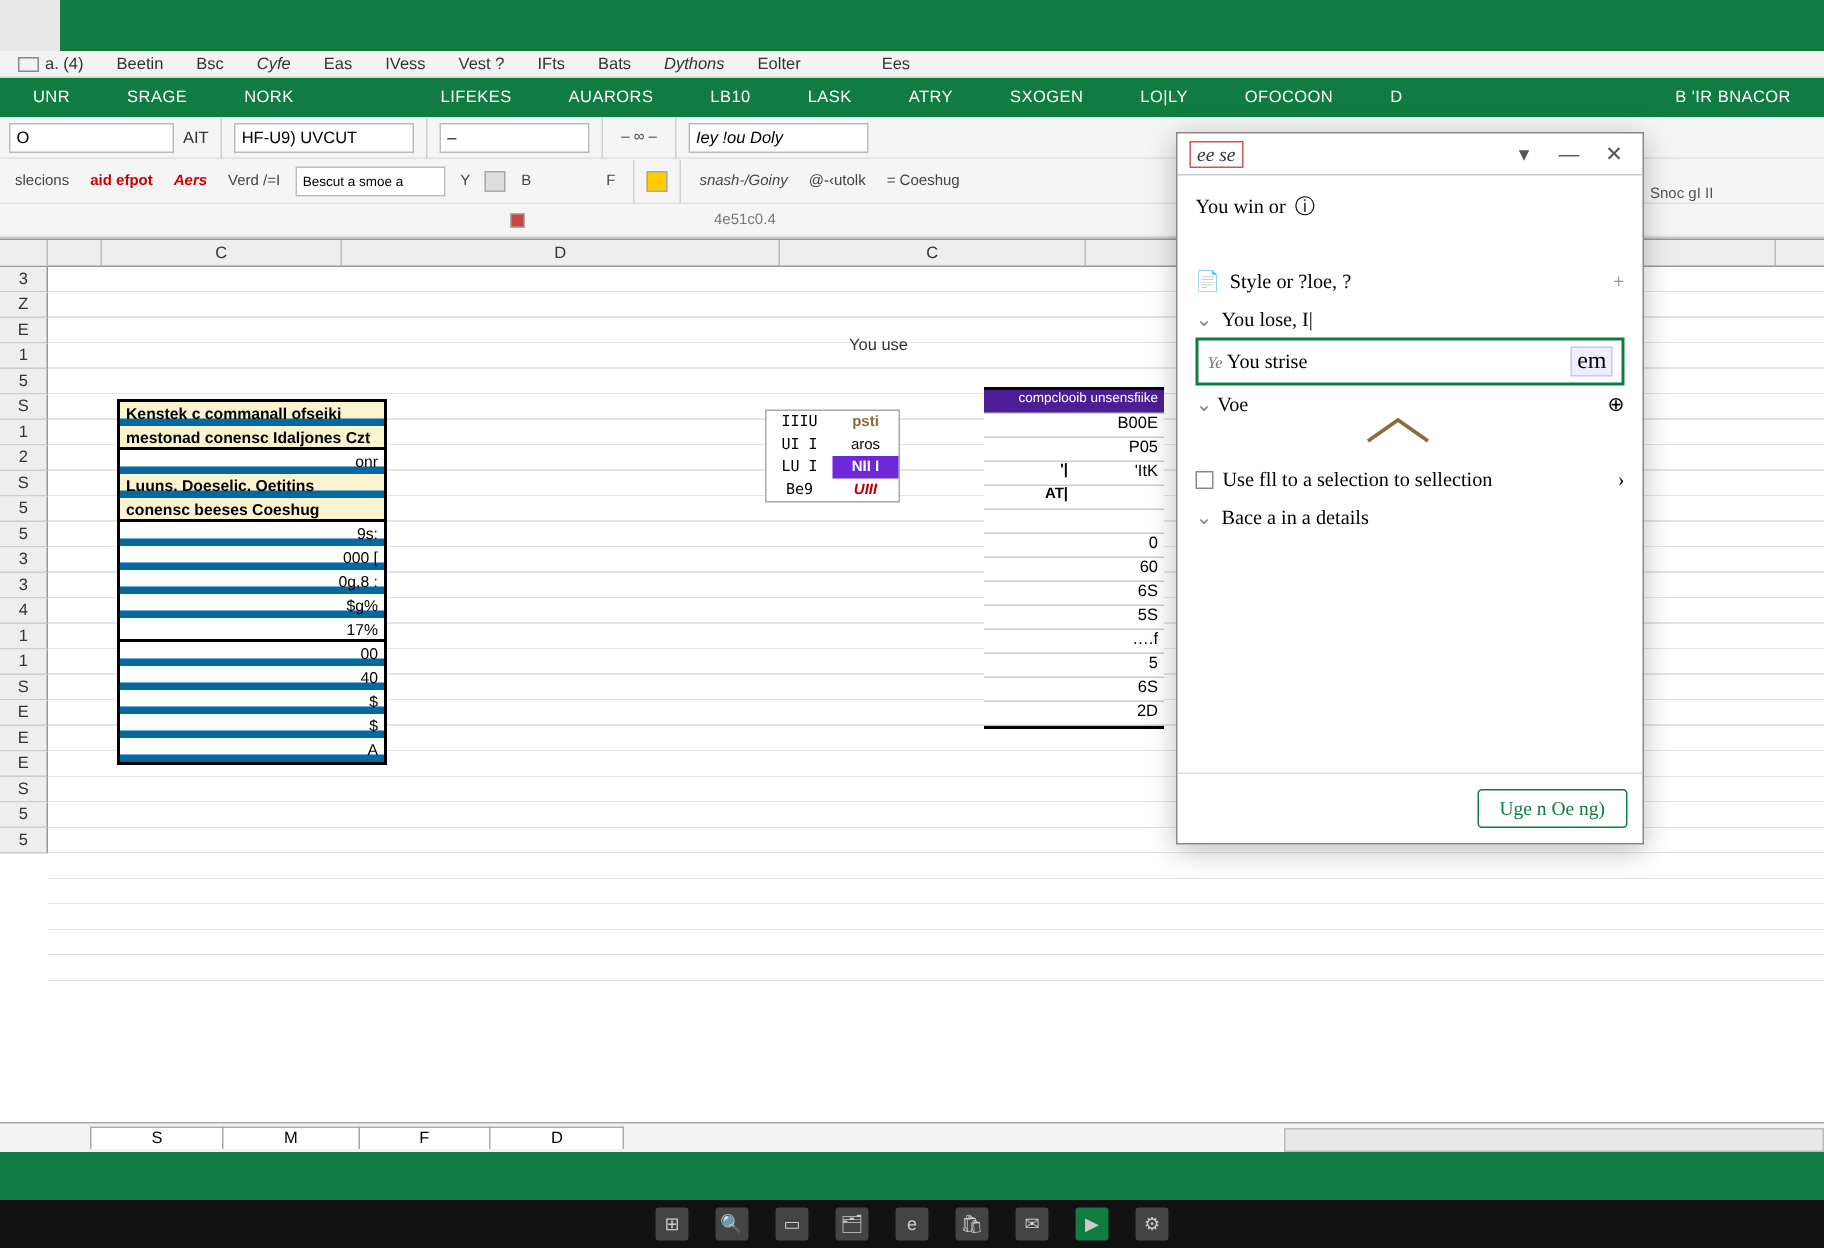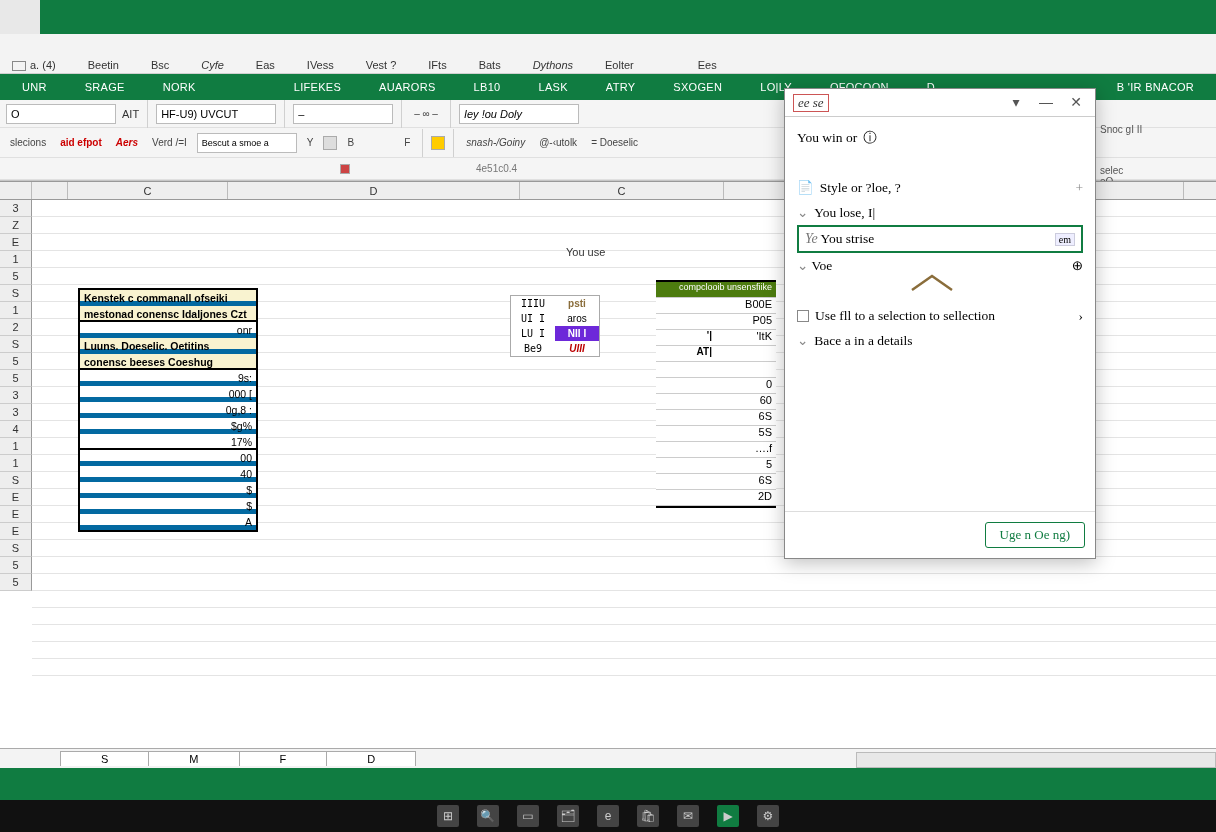--- a/index.html
+++ b/index.html
@@ -3,21 +3,21 @@
 <meta charset="utf-8">
 <style>
 * { box-sizing: border-box; margin: 0; padding: 0; }
 body { font-family: "Segoe UI", Tahoma, sans-serif; font-size: 12px; background: #fff; overflow: hidden; width: 1216px; height: 832px; position: relative; }
 
 
 .titlebar { height: 34px; background: #107c41; display: flex; align-items: center; padding: 0 8px; color: #fff; }
 .titlebar .left-edge { background: #e8e8e8; height: 34px; width: 40px; position: absolute; left: 0; top: 0; }
 
 
-.quickaccess { height: 40px; background: #f3f3f3; border-bottom: 1px solid #d0d0d0; display: flex; align-items: flex-end; padding: 0 8px; gap: 24px; }
+.quickaccess { height: 18px; background: #f3f3f3; border-bottom: 1px solid #d0d0d0; display: flex; align-items: center; padding: 0 8px; gap: 14px; }
 .qa-item { font-size: 11px; color: #333; padding: 2px 4px; }
 .qa-icon { display: inline-block; width: 14px; height: 10px; border: 1px solid #888; margin-right: 4px; vertical-align: middle; }
 
 
 .ribbontabs { height: 26px; background: #107c41; display: flex; align-items: center; padding: 0 4px; gap: 2px; }
 .ribbontabs .tab { color: #fff; font-size: 11px; padding: 4px 18px; text-transform: uppercase; letter-spacing: 0.3px; cursor: pointer; }
 .ribbontabs .tab.right { margin-left: auto; }
 
 
 .ribbon { background: #f5f5f5; border-bottom: 1px solid #c6c6c6; }
@@ -54,38 +54,38 @@
 .miniTable .mr { display: flex; }
 .miniTable .mc { width: 44px; padding: 2px 4px; text-align: center; }
 .miniTable .mc.l { font-family: monospace; }
 .miniTable .mc.redblk { background: #6d28d9; color: #fff; font-weight: bold; }
 .miniTable .mc.redtxt { color: #b00; font-weight: bold; font-style: italic; }
 .miniTable .mc.brown { color: #8a6d3b; font-weight: bold; }
 
 .tableC { position: absolute; left: 624px; top: 80px; width: 120px; border-top: 2px solid #000; border-bottom: 2px solid #000; background: #fff; font-size: 11px; }
 .tableC .tr { display: flex; border-bottom: 1px solid #ccc; height: 16px; }
 .tableC .tc { flex: 1; padding: 0 4px; text-align: right; }
-.tableC .tr.hdr { background: #4d7c0f; color: #fff; font-size: 9px; }
+.tableC .tr.hdr { background: #4c1d95; color: #fff; font-size: 9px; }
 .tableC .tc.lab { font-weight: bold; font-size: 10px; }
 
 .floatlabel { position: absolute; font-size: 11px; color: #333; }
 
 
 .panel { position: absolute; right: 120px; top: 88px; width: 312px; background: #fff; border: 1px solid #888; box-shadow: 0 4px 18px rgba(0,0,0,.25); }
 .panel-title { display: flex; align-items: center; height: 28px; border-bottom: 1px solid #ccc; padding: 0 8px; gap: 8px; }
 .panel-title .tt { font-size: 13px; font-family: Georgia, serif; font-style: italic; color: #333; border: 1px solid #c55; padding: 0 4px; }
 .panel-title .spacer { flex: 1; }
 .panel-title .wbtn { width: 22px; height: 18px; text-align: center; color: #555; font-size: 14px; cursor: pointer; }
 .panel-body { padding: 8px 12px; }
 .prow { display: flex; align-items: center; gap: 6px; padding: 4px 0; font-size: 13.5px; font-family: Georgia, serif; }
 .prow .chk { width: 12px; height: 12px; border: 1px solid #888; display: inline-block; }
 .prow .chev { color: #888; }
 .prow.sel { border: 2px solid #107c41; padding: 4px 6px; justify-content: space-between; }
-.prow.sel .sub { font-size: 14px; font-style: italic; color: #777; }
-.prow .badge { font-size: 10px; background: #eef; border: 1px solid #ccd; padding: 0 3px; }
+.prow.sel .sub { font-size: 11px; font-style: italic; color: #777; }
+.prow .badge { font-size: 16px; background: #eef; border: 1px solid #ccd; padding: 0 3px; }
 .panel-footer { border-top: 1px solid #ddd; padding: 10px; display: flex; justify-content: flex-end; }
 .panel-footer .btn { border: 1.5px solid #107c41; color: #107c41; padding: 4px 14px; font-size: 13px; font-family: Georgia, serif; background: #fff; border-radius: 3px; }
 
 
 .sheettabs { position: absolute; bottom: 64px; left: 0; right: 0; height: 20px; background: #f3f3f3; border-top: 1px solid #aaa; display: flex; align-items: center; padding-left: 60px; }
 .sheettab { border: 1px solid #aaa; border-bottom: none; background: #fff; padding: 1px 40px; font-size: 11px; margin-right: -1px; }
 .sheet-scroll { position: absolute; right: 0; bottom: 64px; width: 360px; height: 16px; background: #e8e8e8; border: 1px solid #bbb; }
 
 
 .statusbar { position: absolute; bottom: 32px; left: 0; right: 0; height: 32px; background: #107c41; }
@@ -162,21 +162,21 @@
     <span class="ribbon-btn">Y</span>
     <span class="ribbon-icon"></span>
     <span class="ribbon-btn">B</span>
     <span style="flex:0 0 30px"></span>
     <span class="ribbon-btn">F</span>
     <span class="ribbon-sep"></span>
     <span class="ribbon-icon" style="background:#fc0"></span>
     <span class="ribbon-sep"></span>
     <span class="ribbon-btn" style="font-style:italic">snash-/Goiny</span>
     <span class="ribbon-btn">@-‹utolk</span>
-    <span class="ribbon-btn">= Doeselic</span>
+    <span class="ribbon-btn">= Coeshug</span>
   </div>
   <div class="ribbon-row ribbon-row3">
     <span class="ribbon-icon" style="width:10px;height:10px;background:#c44"></span>
     <span style="margin-left:120px">4e51c0.4</span>
   </div>
 </div>
 
 <div class="ribbon-right">
   <div>Snoc gI II</div>
   <div style="margin-top:30px">selec</div>

